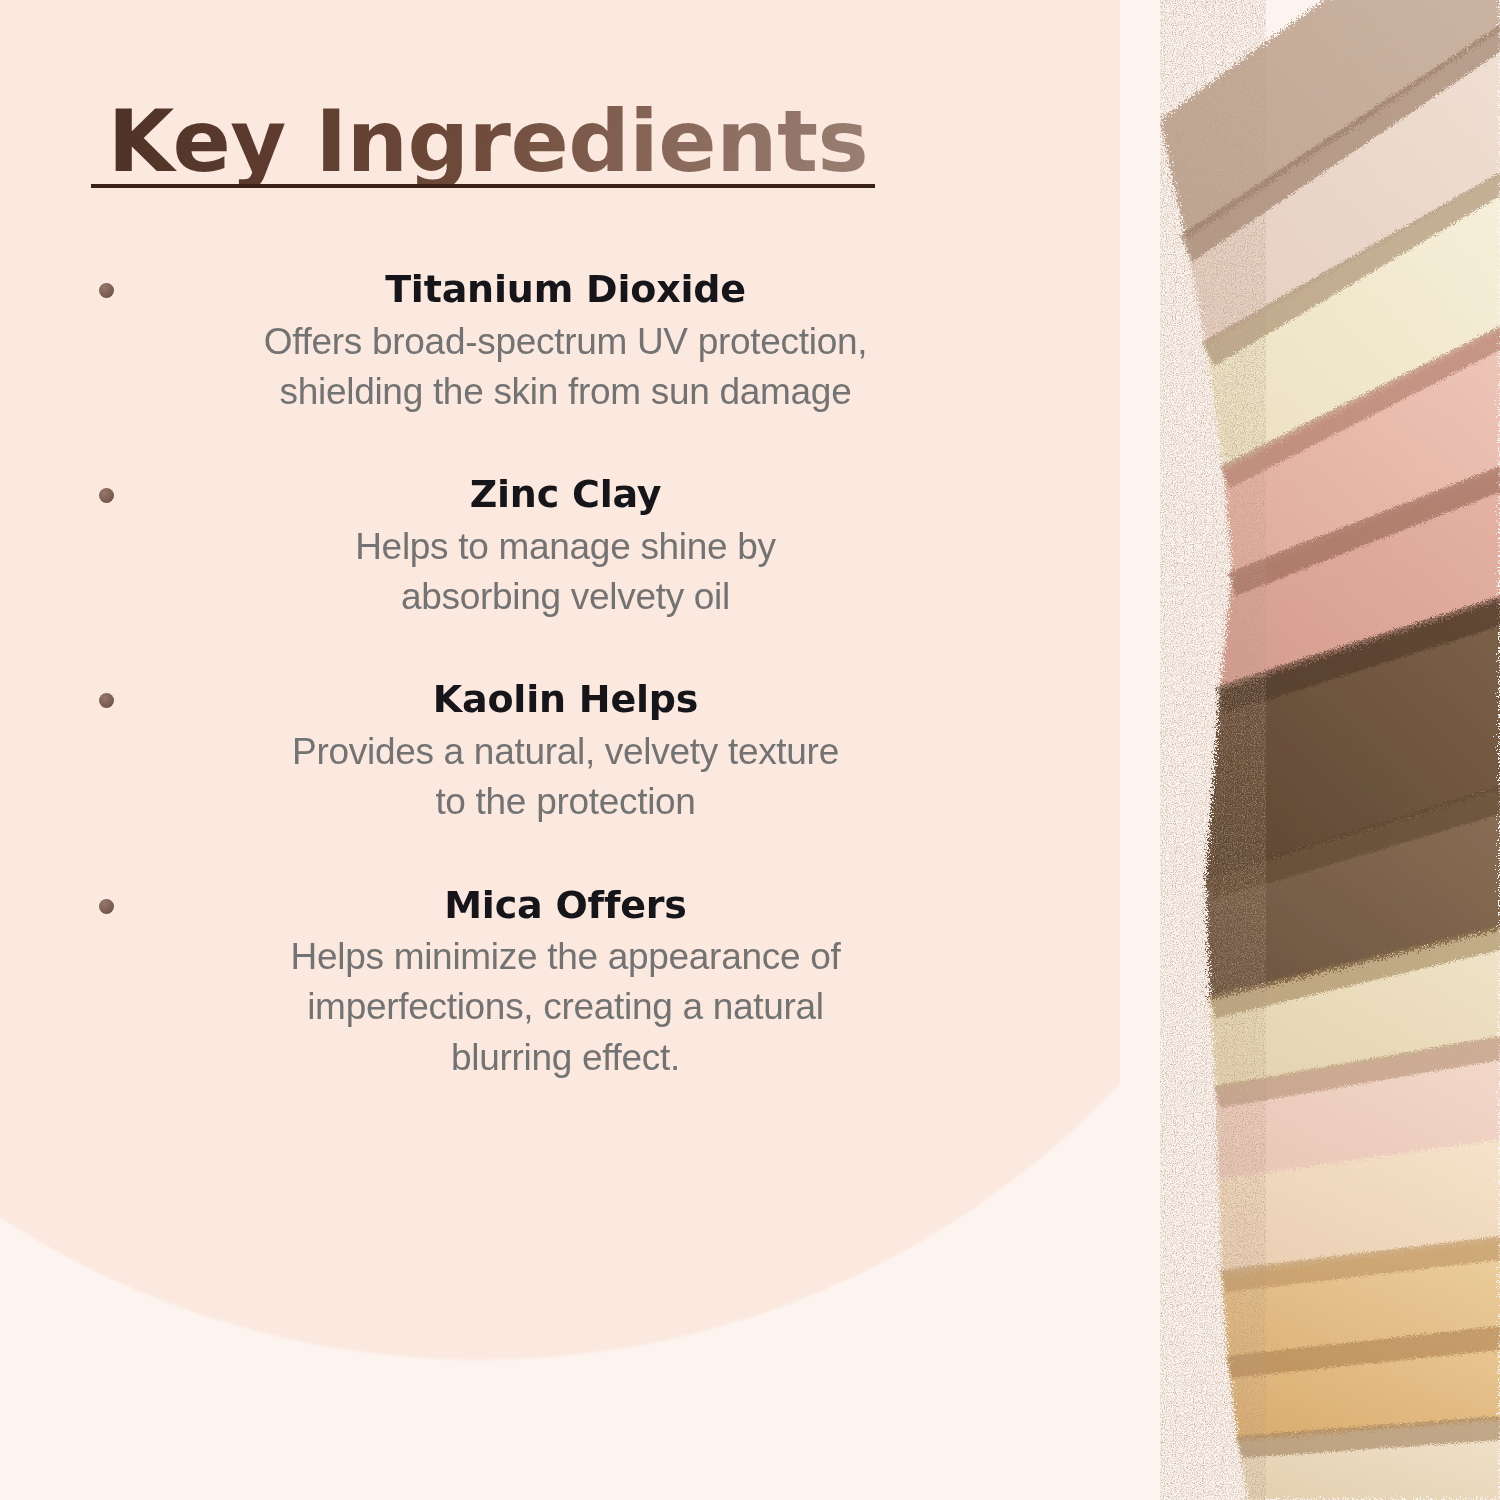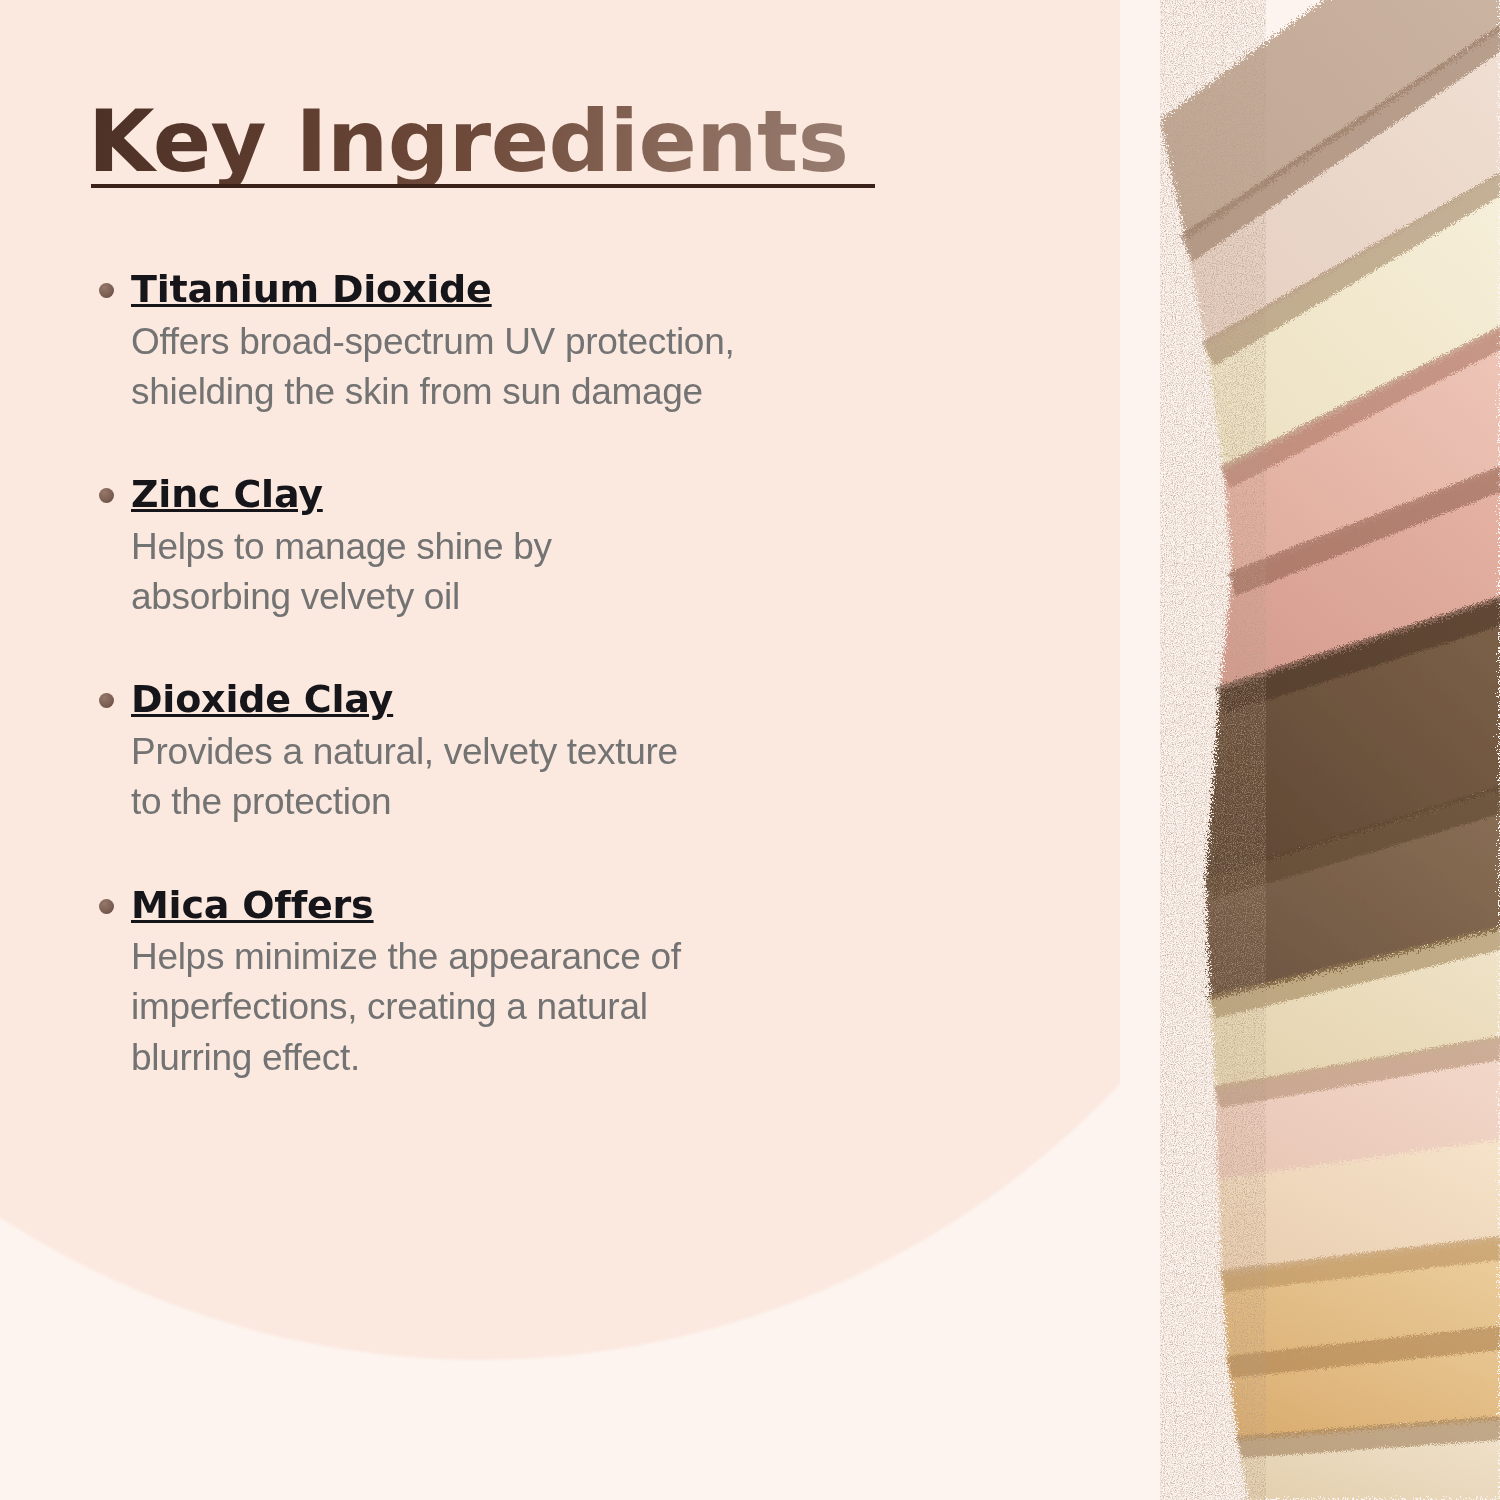--- a/index.html
+++ b/index.html
@@ -8,20 +8,21 @@
     padding: 0;
     background: #ffffff;
   }
   #root {
     position: relative;
     width: 1500px;
     height: 1500px;
     overflow: hidden;
     background: #fdf4ef;
     font-family: "Liberation Sans", "DejaVu Sans", sans-serif;
+    text-align: center;
   }
 
   
   .bg-circle {
     position: absolute;
     left: -400px;
     top: -400px;
     width: 1760px;
     height: 1760px;
     border-radius: 50%;
@@ -108,21 +109,20 @@
 
   .ing-name {
     display: block;
     font-size: 38px;
     line-height: 1.12;
     font-weight: 700;
     color: #16161a;
     font-family: "DejaVu Sans", "Liberation Sans", sans-serif;
     letter-spacing: -0.2px;
     margin: 0 0 6px 0;
-    text-decoration: underline;
   }
   .ing-desc {
     display: block;
     font-size: 37px;
     line-height: 1.36;
     font-weight: 400;
     color: #737373;
     font-family: "Liberation Sans", "DejaVu Sans", sans-serif;
     letter-spacing: -0.3px;
     white-space: pre-line;
@@ -263,21 +263,21 @@
 
       <li class="ing-item">
         <span class="ing-bullet"></span>
         <span class="ing-name">Zinc Clay</span>
         <span class="ing-desc">Helps to manage shine by
 absorbing velvety oil</span>
       </li>
 
       <li class="ing-item">
         <span class="ing-bullet"></span>
-        <span class="ing-name">Dioxide Clay</span>
+        <span class="ing-name">Kaolin Helps</span>
         <span class="ing-desc">Provides a natural, velvety texture
 to the protection</span>
       </li>
 
 
       <li class="ing-item">
         <span class="ing-bullet"></span>
         <span class="ing-name">Mica Offers</span>
         <span class="ing-desc">Helps minimize the appearance of
 imperfections, creating a natural

